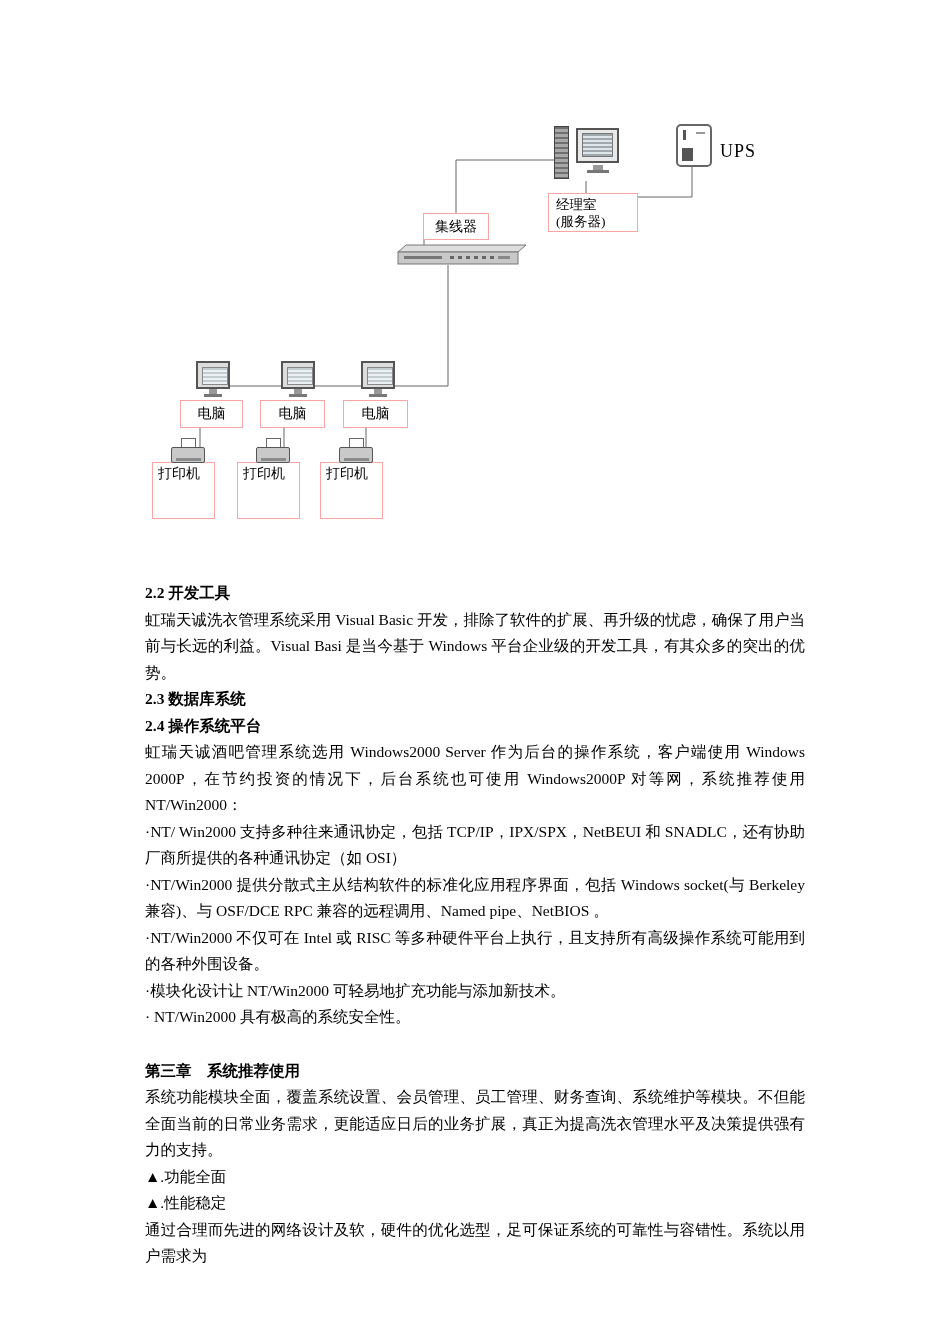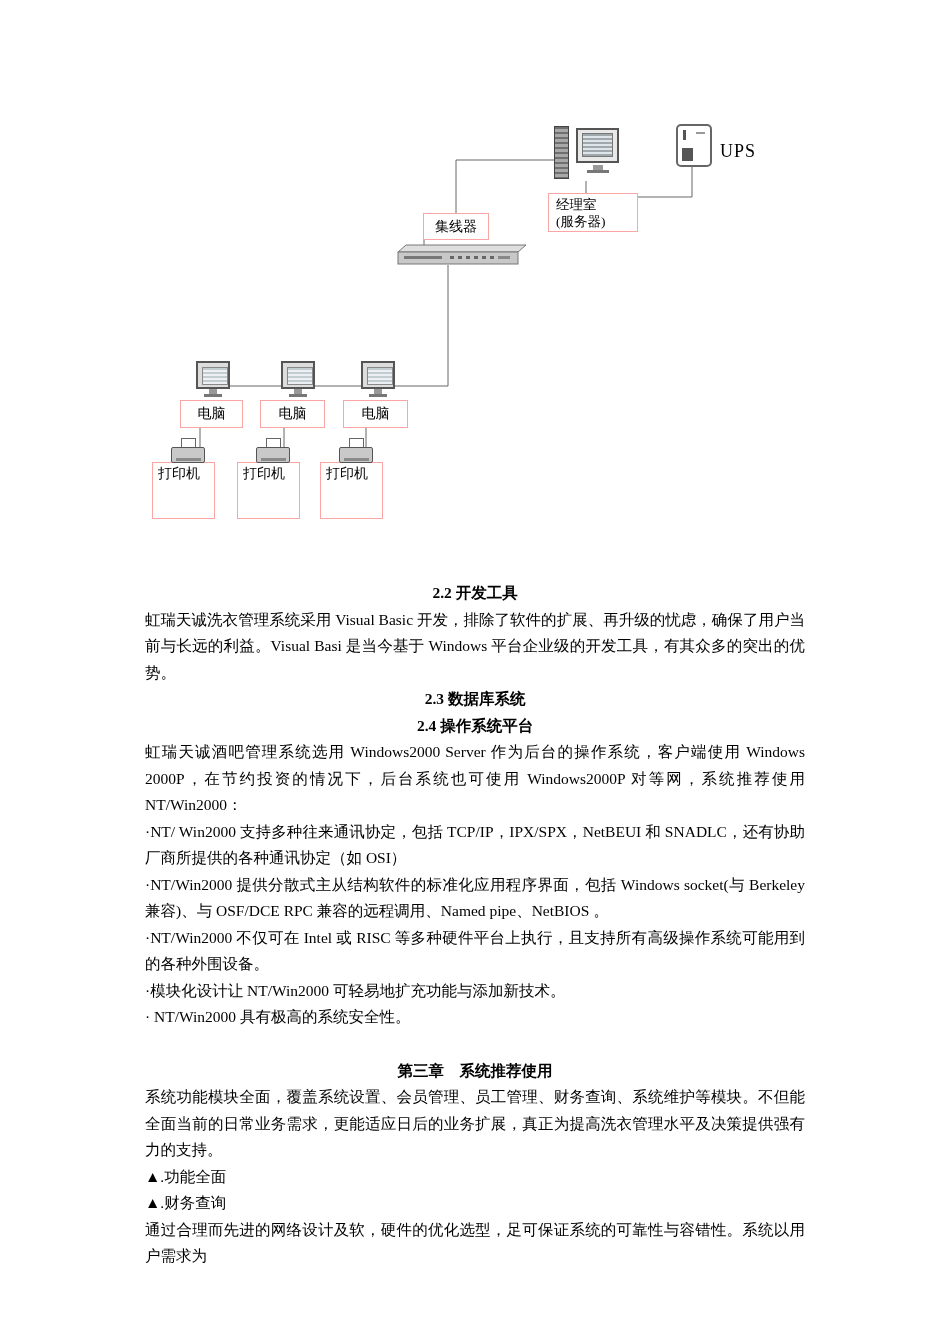--- a/index.html
+++ b/index.html
@@ -89,21 +89,21 @@
   .content {
     margin: 20px 145px 0 145px;
     font-size: 15.5px;
     line-height: 26.5px;
     text-align: justify;
   }
   .content h3 {
     font-size: 15.5px;
     font-weight: bold;
     margin: 0;
-    text-align: center;
+    text-align: left;
   }
   .content p { margin: 0; }
   .sec { margin: 0; }
   .sec.gap-before { margin-top: 27px; }
 </style>
 </head>
 <body>
 
 <div class="page">
 
@@ -231,18 +231,18 @@
       <p>·NT/Win2000 提供分散式主从结构软件的标准化应用程序界面，包括 Windows socket(与 Berkeley 兼容)、与 OSF/DCE RPC 兼容的远程调用、Named pipe、NetBIOS 。</p>
       <p>·NT/Win2000 不仅可在 Intel 或 RISC 等多种硬件平台上执行，且支持所有高级操作系统可能用到的各种外围设备。</p>
       <p>·模块化设计让 NT/Win2000 可轻易地扩充功能与添加新技术。</p>
       <p>· NT/Win2000 具有极高的系统安全性。</p>
     </div>
 
     <div class="sec gap-before">
       <h3>第三章　系统推荐使用</h3>
       <p>系统功能模块全面，覆盖系统设置、会员管理、员工管理、财务查询、系统维护等模块。不但能全面当前的日常业务需求，更能适应日后的业务扩展，真正为提高洗衣管理水平及决策提供强有力的支持。</p>
       <p>▲.功能全面</p>
-      <p>▲.财务查询</p>
+      <p>▲.性能稳定</p>
       <p>通过合理而先进的网络设计及软，硬件的优化选型，足可保证系统的可靠性与容错性。系统以用户需求为</p>
     </div>
 
   </div>
 </div>
 
 </body></html>

